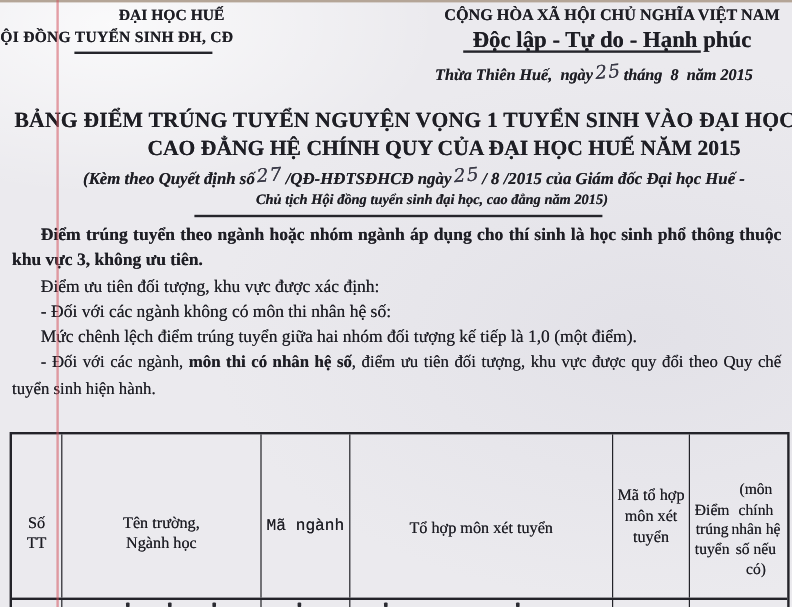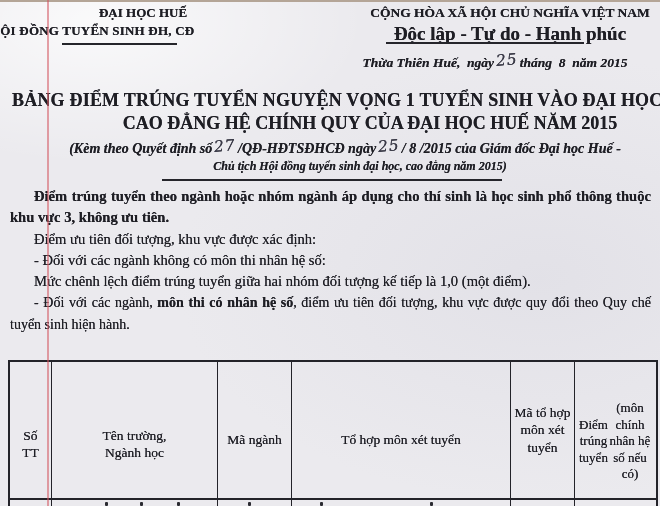--- a/index.html
+++ b/index.html
@@ -51,21 +51,21 @@
   .jst{ text-align:justify; }
   .p6{ font-size:14px; }
 
   
   .tbl{ left:8px; top:360px; width:646px; height:170px;
         border:2px solid #232329; display:flex; flex-direction:column; }
   .hrow{ display:flex; height:136px; border-bottom:2px solid #232329; }
   .prow{ display:flex; flex:1; position:relative; }
   .c{ border-right:1.5px solid #232329; display:flex; align-items:center;
       justify-content:center; text-align:center; font-size:13.5px; line-height:1.28; }
-  .c1{ width:41px; } .c2{ width:165px; } .c3{ width:73px; }
+  .c1{ width:41px; } .c2{ width:165px; } .c3{ width:73px;font-family:Liberation Mono, monospace; }
   .c4{ width:218px; } .c5{ width:63px; } .c6{ flex:1; border-right:none; }
   .low{ transform:translateY(10px); }
   .c5 > span{ display:block; max-width:58px; }
   .c6h{ justify-content:space-between;
         padding:26px 4px 3px; box-sizing:border-box; font-size:13px; }
   .speck{ position:absolute; top:2px; width:3px; height:4px;
           background:#2b2b32; border-radius:1px; }
 </style>
 </head>
 <body>

